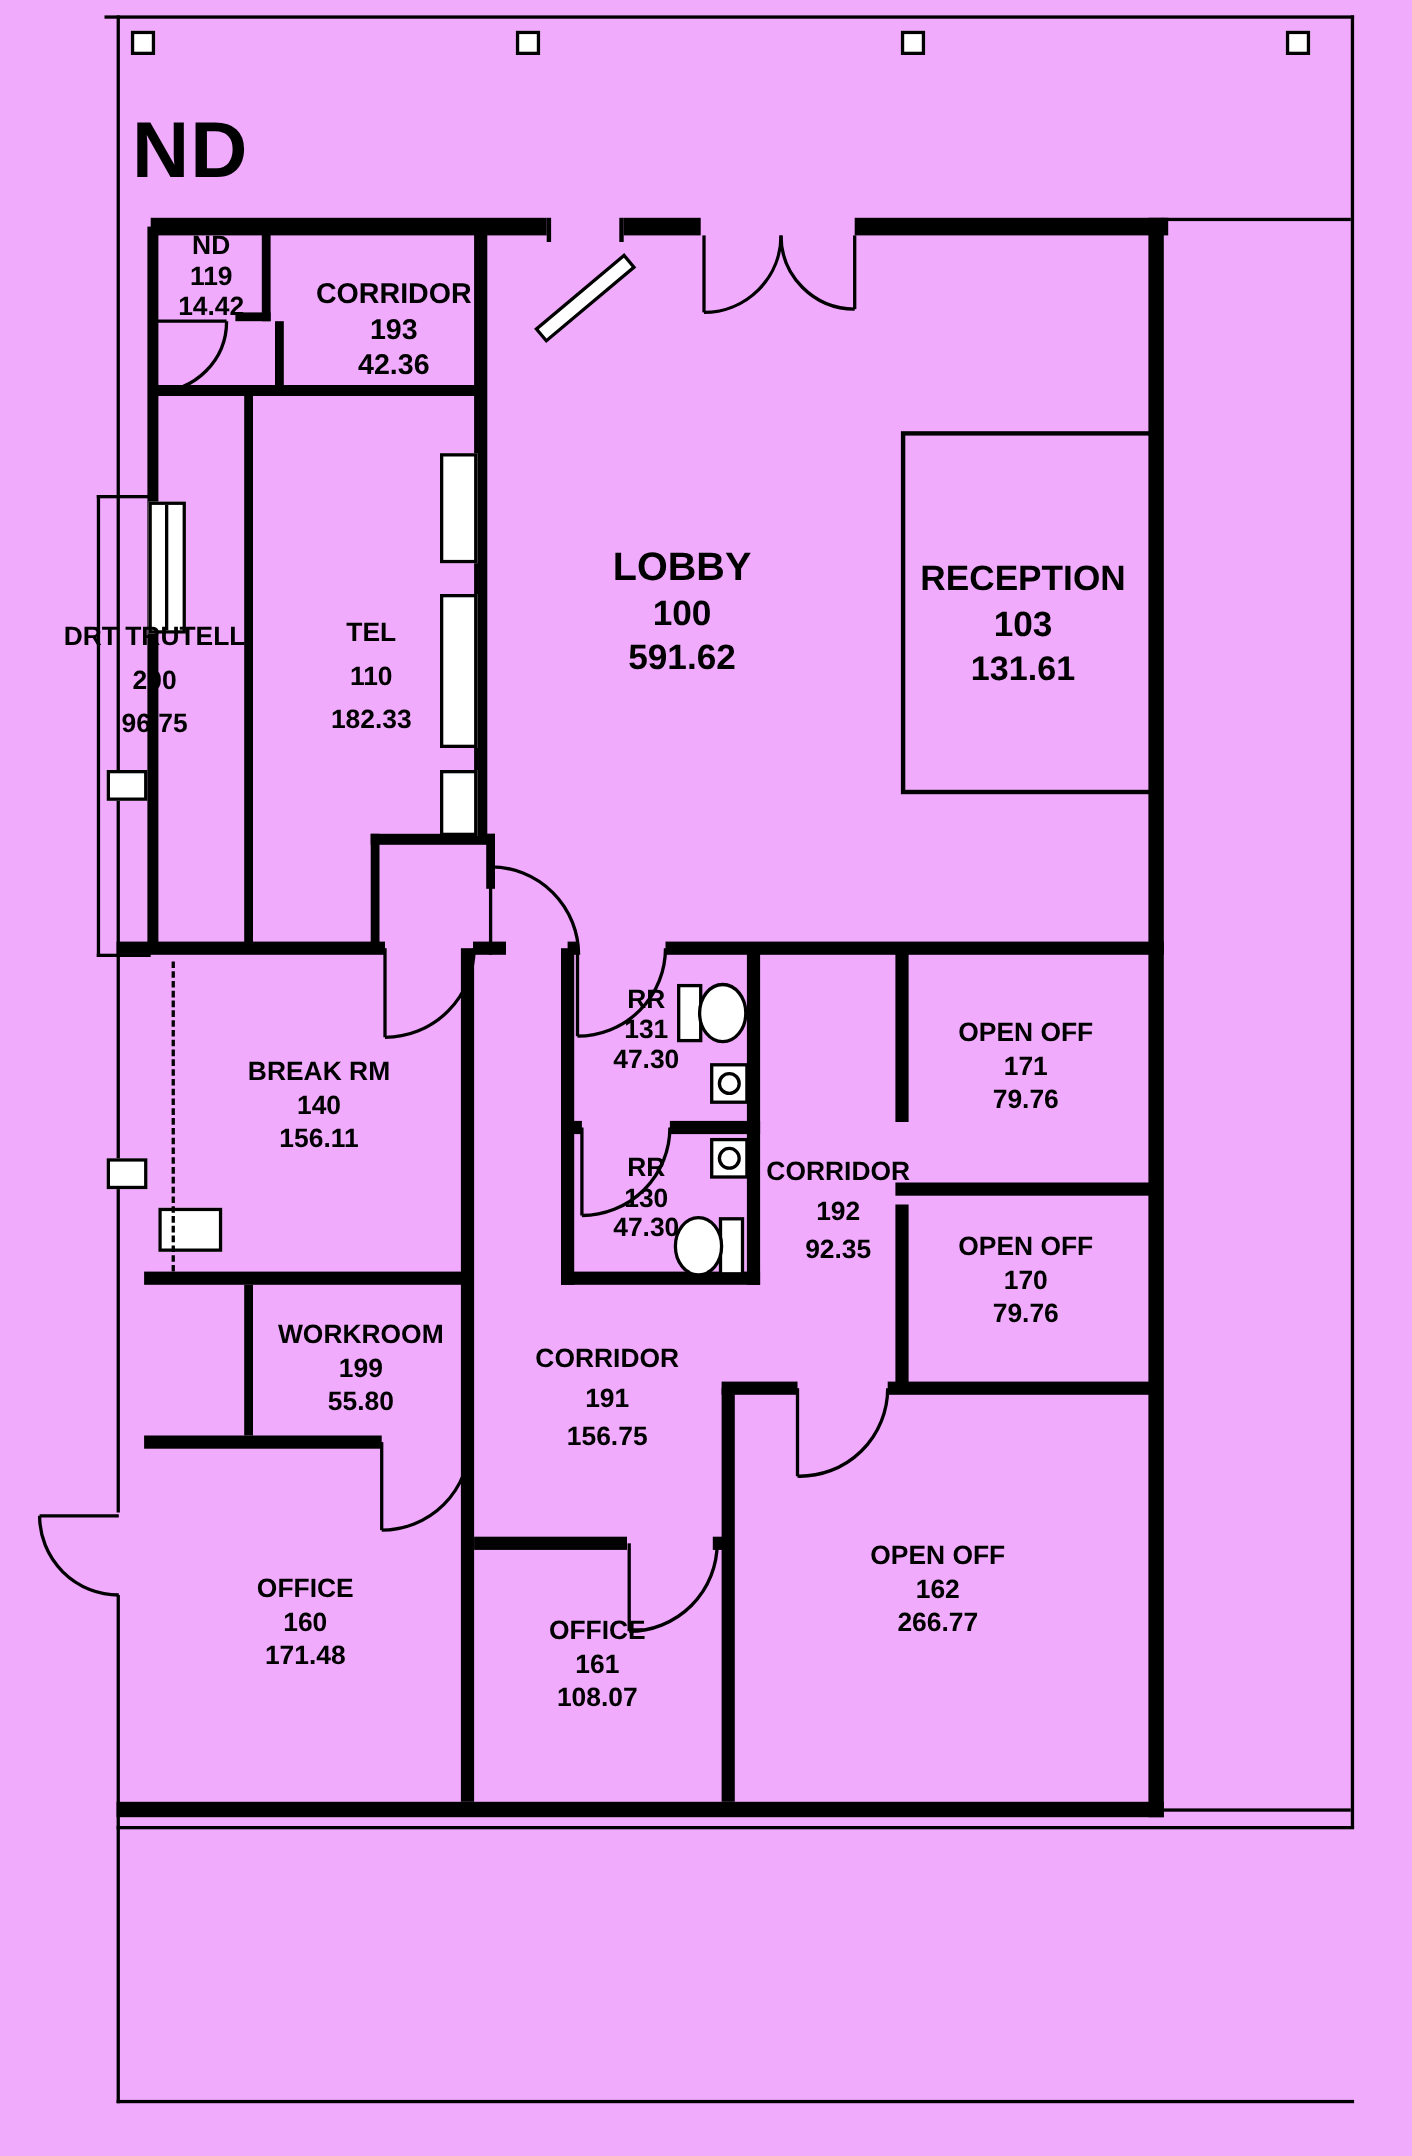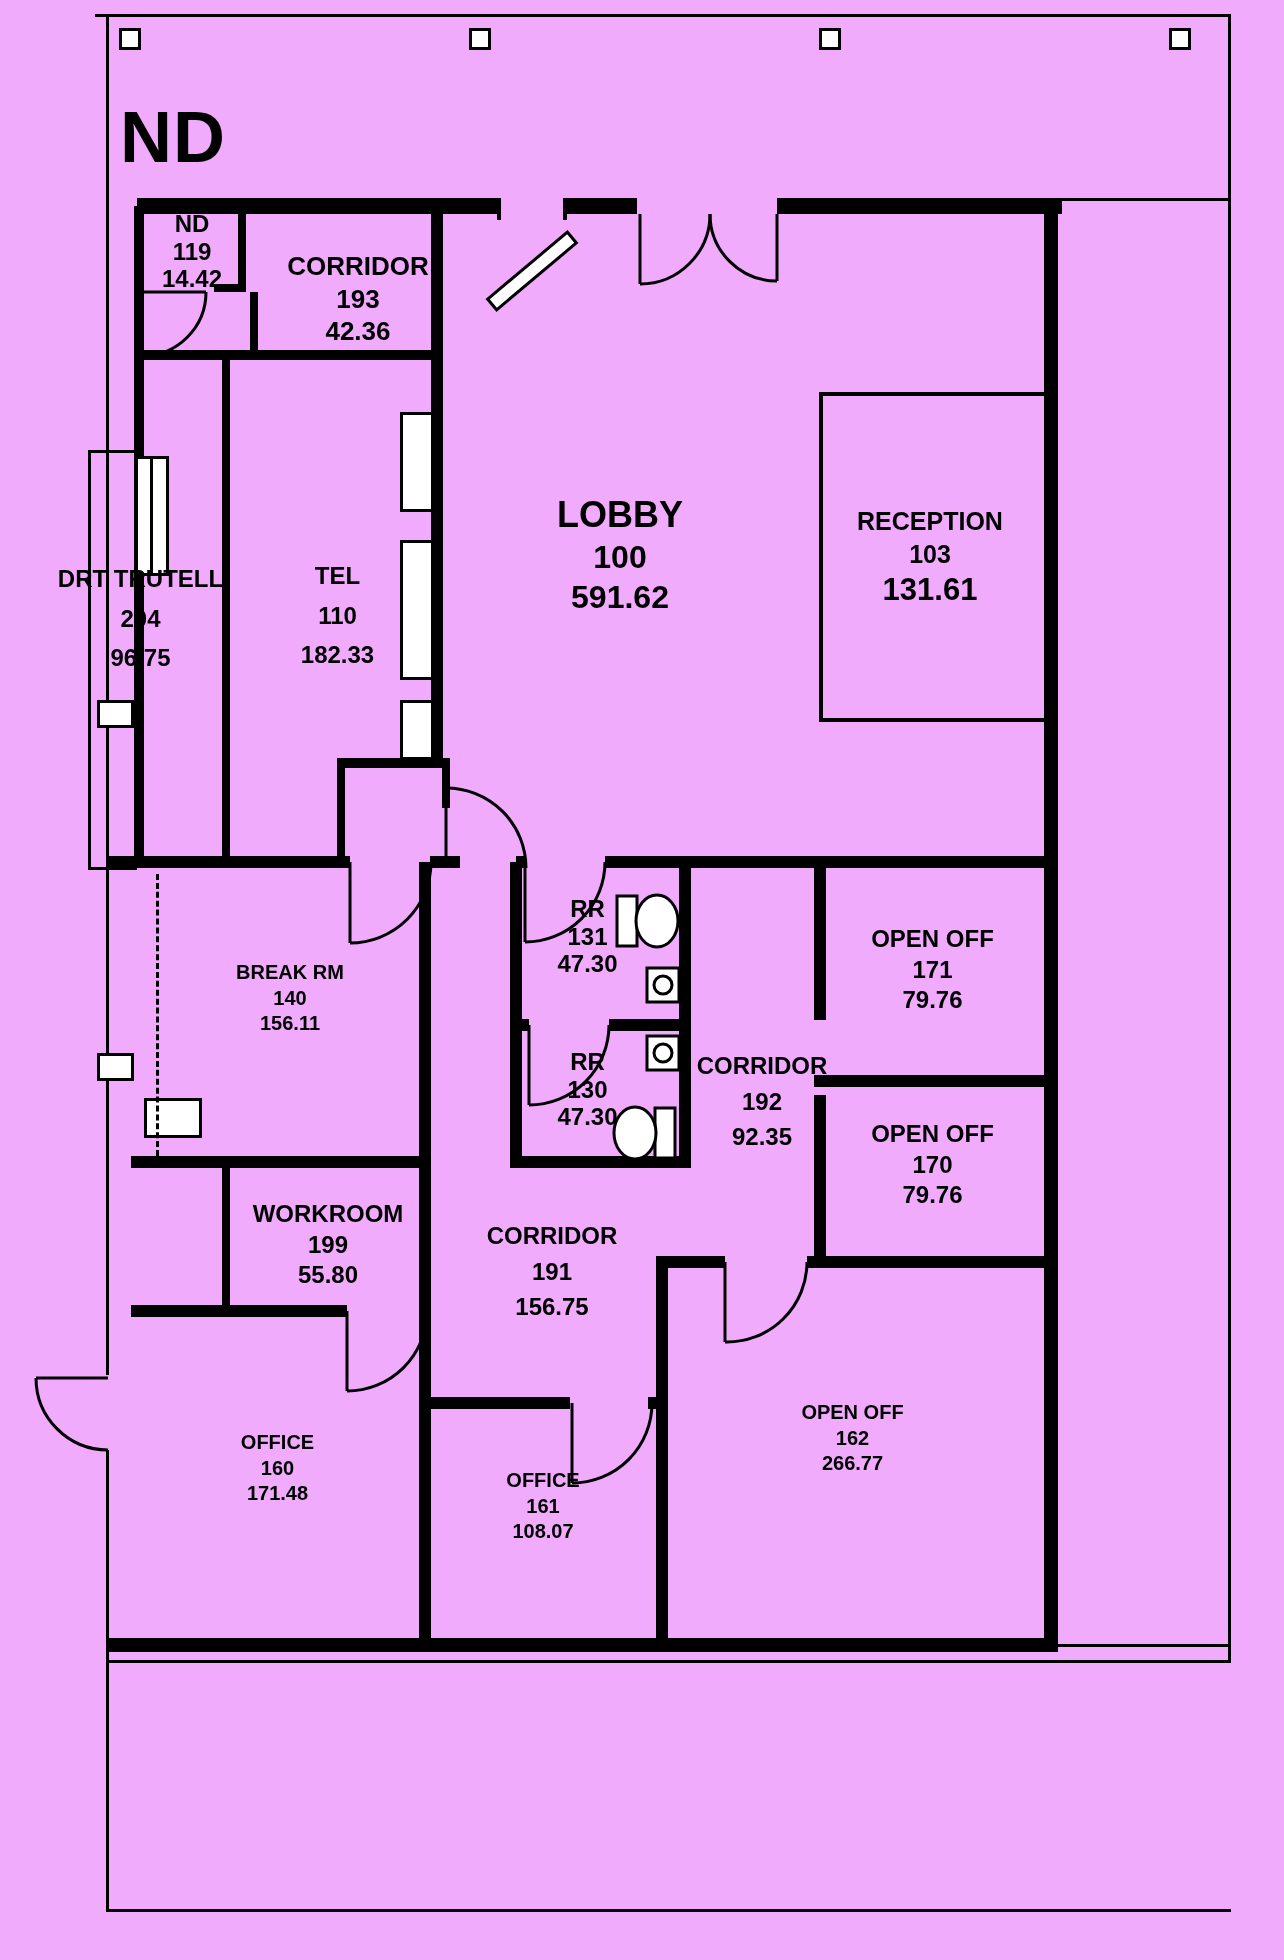--- a/index.html
+++ b/index.html
@@ -8,24 +8,24 @@
   .w{position:absolute;background:#000}
   .t{position:absolute;background:#000}
   .sq{position:absolute;width:22px;height:22px;border:3px solid #000;background:#fff;box-sizing:border-box}
   .box3{position:absolute;border:3px solid #000;background:#fff;box-sizing:border-box}
   .rbox{position:absolute;border:4px solid #000;box-sizing:border-box}
   .dash{position:absolute;border-left:3px dashed #000}
   .overlay{position:absolute;left:0;top:0}
   .room-label{position:absolute;text-align:center;font-weight:bold;color:#000;line-height:1.18;white-space:nowrap}
   .s24 div{font-size:24px;line-height:1.15}
   .s26 div{font-size:26px;line-height:1.25}
-  .s30 div{font-size:20px;line-height:1.28}
+  .s30 div{font-size:24px;line-height:1.28}
   .lobby-label div{font-size:32px;line-height:1.25}
   .lobby-label div:first-child{font-size:36px}
-  .reception-label div{font-size:25px;line-height:1.3}
+  .reception-label div{font-size:32px;line-height:1.3}
   .reception-label div:last-child{font-size:31px}
   .gap12 div + div{margin-top:12px}
   .gap8 div + div{margin-top:8px}
   .gap6 div + div{margin-top:3px}
   .big-title{position:absolute;font-weight:bold;font-size:72px;color:#000;letter-spacing:1px}
 </style>
 </head>
 <body>
 
 <div id="plan">
@@ -184,21 +184,21 @@
   </div>
 
   <div class="room-label reception-label" style="left:825px;top:505px;width:210px">
     <div>RECEPTION</div>
     <div>103</div>
     <div>131.61</div>
   </div>
 
   <div class="room-label s24 gap12" style="left:28px;top:565px;width:225px">
     <div>DRT TRUTELL</div>
-    <div>204</div>
+    <div>200</div>
     <div>96.75</div>
   </div>
 
   <div class="room-label s24 gap12" style="left:270px;top:562px;width:135px">
     <div>TEL</div>
     <div>110</div>
     <div>182.33</div>
   </div>
 
 

